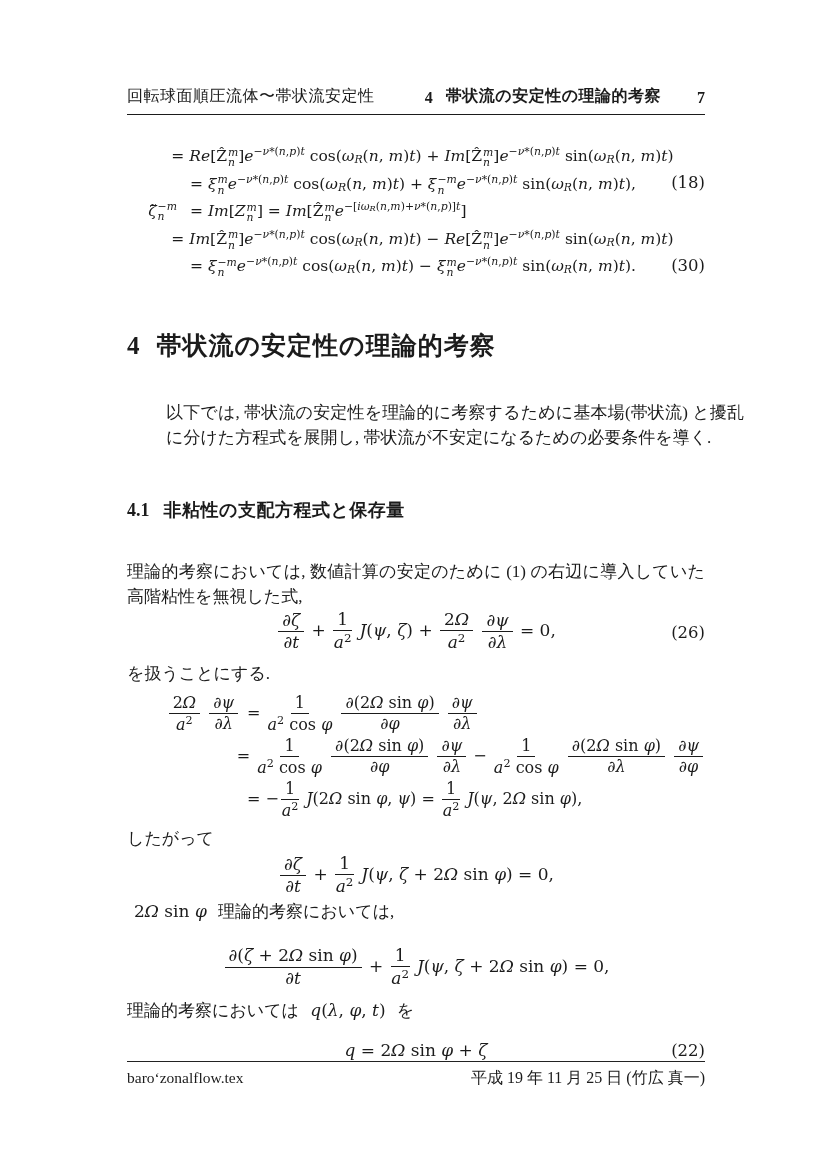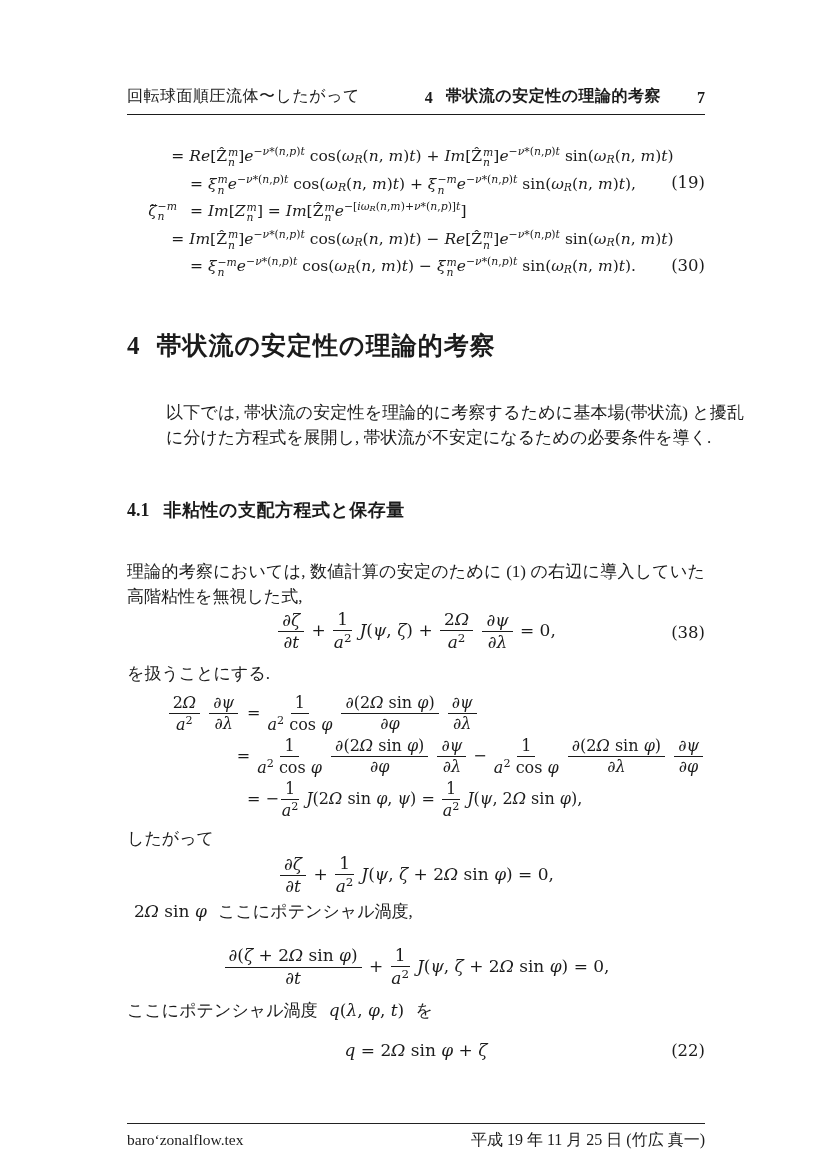--- a/index.html
+++ b/index.html
@@ -64,33 +64,33 @@
   .eqb{height:58px;margin-top:14px;}
   .eq22{height:26px;margin-top:13px;}
 
   
   .eq2{margin-top:6px;font-size:16px;}
   .d-row{display:flex;align-items:center;height:43px;}
   .d-lhs{width:113px;display:flex;justify-content:flex-end;align-items:center;}
   .d-body{margin-left:7px;}
 
   
-  .footer{position:absolute;left:127px;top:1123px;width:578px;border-top:1.2px solid #222;
+  .footer{position:absolute;left:127px;top:1061px;width:578px;border-top:1.2px solid #222;
           padding-top:6px;display:flex;align-items:baseline;}
   .f-left{font-size:15.5px;}
   .f-right{margin-left:auto;font-size:16px;}
 </style>
 </head>
 <body>
 
 <div class="page">
   <div class="content">
 
     <div class="running-head">
-      <span class="rh-left">回転球面順圧流体〜したがって</span>
+      <span class="rh-left">回転球面順圧流体〜帯状流安定性</span>
       <span class="rh-right">
         <span>4</span>
         <span class="rh-title">帯状流の安定性の理論的考察</span>
       </span>
       <span class="rh-page">7</span>
     </div>
 
     <div class="eq1">
       <div class="e1row">
         <span class="e1lhs math"></span>
@@ -105,21 +105,21 @@
       </div>
       <div class="e1row">
         <span class="e1lhs math"></span>
         <span class="e1rhs math"><span class="mo">=&nbsp;</span><span class="mi">ξ</span><span class="ss">
               <span class="ssr"><span class="mi">m</span></span>
               <span class="ssr"><span class="mi">n</span></span>
             </span><span class="mi">e</span><span class="msup"><span class="mo">−</span><span class="mi">ν</span><span class="mo">*(</span><span class="mi">n</span><span class="mo">,</span><span class="mi">p</span><span class="mo">)</span><span class="mi">t</span></span><span class="mo">&nbsp;</span><span class="mo"><span class="mo">cos</span></span><span class="mo">(</span><span class="mi">ω</span><span class="msub"><span class="mi">R</span></span><span class="mo">(</span><span class="mi">n</span><span class="mo">,&nbsp;</span><span class="mi">m</span><span class="mo">)</span><span class="mi">t</span><span class="mo">)&nbsp;+&nbsp;</span><span class="mi">ξ</span><span class="ss">
               <span class="ssr"><span class="mo">−</span><span class="mi">m</span></span>
               <span class="ssr"><span class="mi">n</span></span>
             </span><span class="mi">e</span><span class="msup"><span class="mo">−</span><span class="mi">ν</span><span class="mo">*(</span><span class="mi">n</span><span class="mo">,</span><span class="mi">p</span><span class="mo">)</span><span class="mi">t</span></span><span class="mo">&nbsp;</span><span class="mo"><span class="mo">sin</span></span><span class="mo">(</span><span class="mi">ω</span><span class="msub"><span class="mi">R</span></span><span class="mo">(</span><span class="mi">n</span><span class="mo">,&nbsp;</span><span class="mi">m</span><span class="mo">)</span><span class="mi">t</span><span class="mo">),</span></span>
-        <span class="etag math">(19)</span>
+        <span class="etag math">(18)</span>
       </div>
       <div class="e1row">
         <span class="e1lhs math">
             <span class="mi">ζ̃</span>
             <span class="ss">
               <span class="ssr"><span class="mo">−</span><span class="mi">m</span></span>
               <span class="ssr"><span class="mi">n</span></span>
             </span>
           </span>
         <span class="e1rhs math"><span class="mo">=&nbsp;</span><span class="mi">Im</span><span class="mo">[</span><span class="mi">Z</span><span class="ss">
@@ -176,21 +176,21 @@
           </span><span class="mo">&nbsp;+&nbsp;</span><span class="frac">
             <span class="num"><span class="mo">1</span></span>
             <span class="den"><span class="mi">a</span><span class="msup"><span class="mo">2</span></span></span>
           </span><span class="mo">&nbsp;</span><span class="mi">J</span><span class="mo">(</span><span class="mi">ψ</span><span class="mo">,&nbsp;</span><span class="mi">ζ</span><span class="mo">)&nbsp;+&nbsp;</span><span class="frac">
             <span class="num"><span class="mo">2</span><span class="mi">Ω</span></span>
             <span class="den"><span class="mi">a</span><span class="msup"><span class="mo">2</span></span></span>
           </span><span class="mo">&nbsp;</span><span class="frac">
             <span class="num"><span class="mi">∂ψ</span></span>
             <span class="den"><span class="mi">∂λ</span></span>
           </span><span class="mo">&nbsp;=&nbsp;0,</span></span>
-      <span class="etag-abs">(38)</span>
+      <span class="etag-abs">(26)</span>
     </div>
 
     <p class="para p3">を扱うことにする.</p>
 
 
     <div class="eq2">
       <div class="d-row">
         <span class="d-lhs math">
             <span class="frac">
               <span class="num"><span class="mo">2</span><span class="mi">Ω</span></span>
@@ -252,33 +252,33 @@
     <div class="eqrow eqa">
       <span class="math"><span class="frac">
             <span class="num"><span class="mi">∂ζ</span></span>
             <span class="den"><span class="mi">∂t</span></span>
           </span><span class="mo">&nbsp;+&nbsp;</span><span class="frac">
             <span class="num"><span class="mo">1</span></span>
             <span class="den"><span class="mi">a</span><span class="msup"><span class="mo">2</span></span></span>
           </span><span class="mo">&nbsp;</span><span class="mi">J</span><span class="mo">(</span><span class="mi">ψ</span><span class="mo">,&nbsp;</span><span class="mi">ζ</span><span class="mo">&nbsp;+&nbsp;2</span><span class="mi">Ω</span><span class="mo">&nbsp;</span><span class="mo"><span class="mo">sin</span></span><span class="mo">&nbsp;</span><span class="mi">φ</span><span class="mo">)&nbsp;=&nbsp;0,</span></span>
     </div>
 
-    <p class="para p6"><span class="math inline"><span class="mo">2</span><span class="mi">Ω</span><span class="mo">&nbsp;</span><span class="mo"><span class="mo">sin</span></span><span class="mo">&nbsp;</span><span class="mi">φ</span></span><span> ここにポテンシャル渦度,</span></p>
+    <p class="para p6"><span class="math inline"><span class="mo">2</span><span class="mi">Ω</span><span class="mo">&nbsp;</span><span class="mo"><span class="mo">sin</span></span><span class="mo">&nbsp;</span><span class="mi">φ</span></span><span> 理論的考察においては,</span></p>
 
     <div class="eqrow eqb">
       <span class="math"><span class="frac">
             <span class="num"><span class="mi">∂</span><span class="mo">(</span><span class="mi">ζ</span><span class="mo">&nbsp;+&nbsp;2</span><span class="mi">Ω</span><span class="mo">&nbsp;</span><span class="mo"><span class="mo">sin</span></span><span class="mo">&nbsp;</span><span class="mi">φ</span><span class="mo">)</span></span>
             <span class="den"><span class="mi">∂t</span></span>
           </span><span class="mo">&nbsp;+&nbsp;</span><span class="frac">
             <span class="num"><span class="mo">1</span></span>
             <span class="den"><span class="mi">a</span><span class="msup"><span class="mo">2</span></span></span>
           </span><span class="mo">&nbsp;</span><span class="mi">J</span><span class="mo">(</span><span class="mi">ψ</span><span class="mo">,&nbsp;</span><span class="mi">ζ</span><span class="mo">&nbsp;+&nbsp;2</span><span class="mi">Ω</span><span class="mo">&nbsp;</span><span class="mo"><span class="mo">sin</span></span><span class="mo">&nbsp;</span><span class="mi">φ</span><span class="mo">)&nbsp;=&nbsp;0,</span></span>
     </div>
 
-    <p class="para p7"><span>ここにポテンシャル渦度 </span><span class="math inline"><span class="mi">q</span><span class="mo">(</span><span class="mi">λ</span><span class="mo">,&nbsp;</span><span class="mi">φ</span><span class="mo">,&nbsp;</span><span class="mi">t</span><span class="mo">)</span></span><span> を</span></p>
+    <p class="para p7"><span>理論的考察においては </span><span class="math inline"><span class="mi">q</span><span class="mo">(</span><span class="mi">λ</span><span class="mo">,&nbsp;</span><span class="mi">φ</span><span class="mo">,&nbsp;</span><span class="mi">t</span><span class="mo">)</span></span><span> を</span></p>
 
     <div class="eqrow eq22">
       <span class="math"><span class="mi">q</span><span class="mo">&nbsp;=&nbsp;2</span><span class="mi">Ω</span><span class="mo">&nbsp;</span><span class="mo"><span class="mo">sin</span></span><span class="mo">&nbsp;</span><span class="mi">φ</span><span class="mo">&nbsp;+&nbsp;</span><span class="mi">ζ</span></span>
       <span class="etag-abs">(22)</span>
     </div>
 
   </div>
 
   <div class="footer">
     <span class="f-left">baro‘zonalflow.tex</span>

